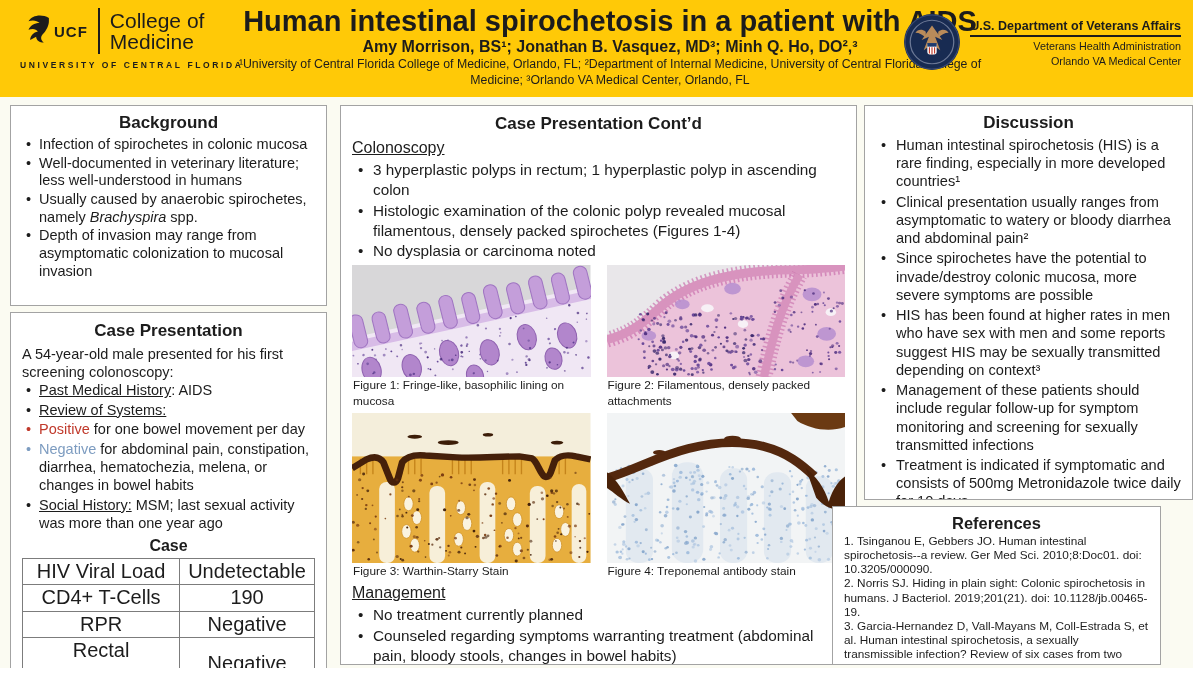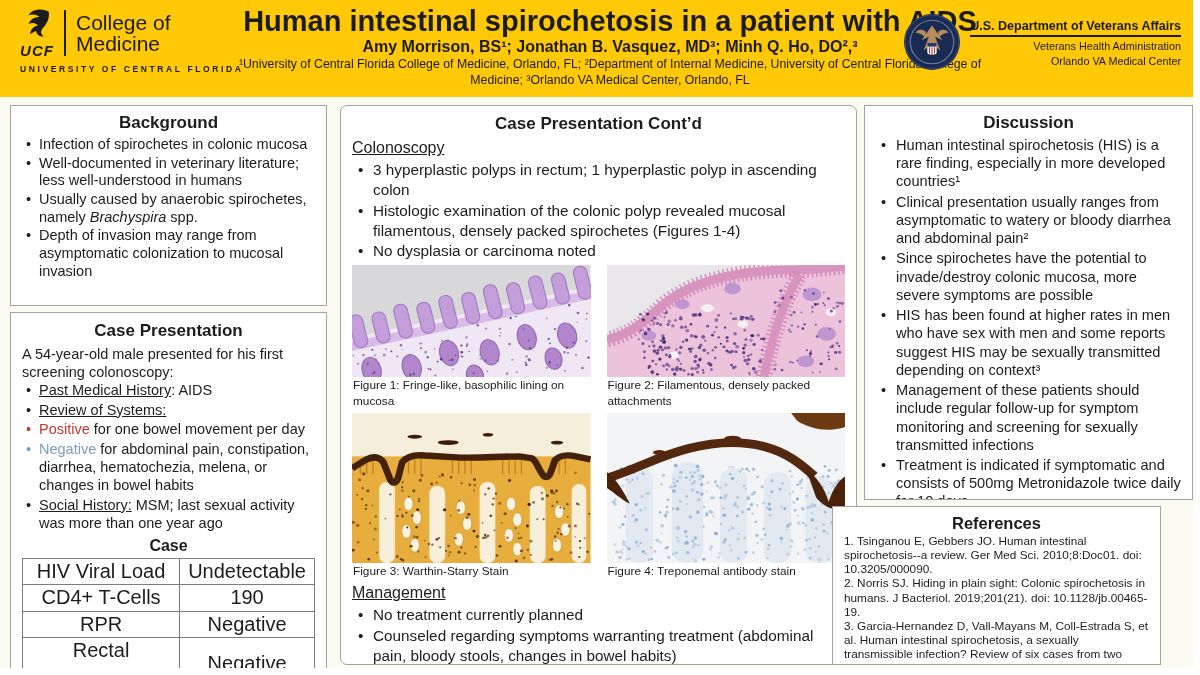--- a/index.html
+++ b/index.html
@@ -5,21 +5,21 @@
   html,body{margin:0;padding:0;background:#ffffff;}
   .poster{position:relative;width:1200px;height:675px;background:#fbfbf2;overflow:hidden;
           font-family:"Liberation Sans",sans-serif;color:#1c1c1c;}
   .right-strip{position:absolute;right:0;top:0;width:7px;height:675px;background:#ffffff;}
   .bottom-strip{position:absolute;left:0;top:668px;width:1200px;height:7px;background:#ffffff;}
 
   
   .header{position:absolute;left:0;top:0;width:1193px;height:97px;background:#FFC907;}
   .ucf-block{position:absolute;left:20px;top:8px;width:260px;}
   .ucf-top{display:flex;align-items:center;}
-  .ucf-mark{display:flex;flex-direction:column;align-items:center;margin-right:10px;font-style:italic;}
+  .ucf-mark{display:flex;flex-direction:row;align-items:center;margin-right:10px;}
   .ucf-acronym{font-weight:bold;font-size:15px;letter-spacing:1px;line-height:1;margin-top:1px;}
   .ucf-divider{width:2px;height:46px;background:#1c1c1c;margin-right:10px;}
   .ucf-college{font-weight:normal;font-size:21px;line-height:1.02;}
   .ucf-univ{font-weight:bold;font-size:8.5px;letter-spacing:2.6px;margin-top:6px;white-space:nowrap;}
 
   .title-block{position:absolute;left:215px;top:6px;width:790px;text-align:center;}
   .poster-title{font-size:29px;font-weight:bold;line-height:1.05;margin:0;}
   .poster-authors{font-size:16px;font-weight:bold;margin-top:2px;}
   .poster-affil{font-size:12.3px;line-height:1.25;margin-top:1px;}
 
@@ -56,21 +56,21 @@
   .seg-red{color:#c0392b;}
   .seg-blue{color:#7d9cc0;}
 
   .labs-title{font-size:16px;font-weight:bold;text-align:center;margin:3px 0 2px 0;}
   table.labs{border-collapse:collapse;margin:0 auto;font-size:20px;}
   table.labs td{border:1px solid #7c7c7c;text-align:center;padding:0px 8px;height:19px;}
   table.labs td.lab-name{width:150px;}
   table.labs td.lab-val{width:100px;}
 
   
-  .panel-mid{font-size:15.3px;line-height:1.3;border-radius:7px;}
+  .panel-mid{font-size:15.3px;line-height:1.3;}
   .uheading{font-size:16px;text-decoration:underline;margin:1px 0 1px 0;}
   .panel-mid ul.blist li{font-size:15.3px;line-height:1.3;padding-left:21px;}
   .panel-mid ul.blist li::before{left:6px;}
   .fig-grid{display:grid;grid-template-columns:1fr 1fr;column-gap:16px;row-gap:1px;margin:4px 0 1px 0;}
   .fig-cell svg{display:block;width:100%;}
   .fig-cap{font-size:11.8px;margin:1px 0 3px 1px;}
 
   
   .panel-ref h2{font-size:16.5px;margin-bottom:1px;}
   .ref-item{font-size:11.8px;line-height:1.2;margin:0;}

